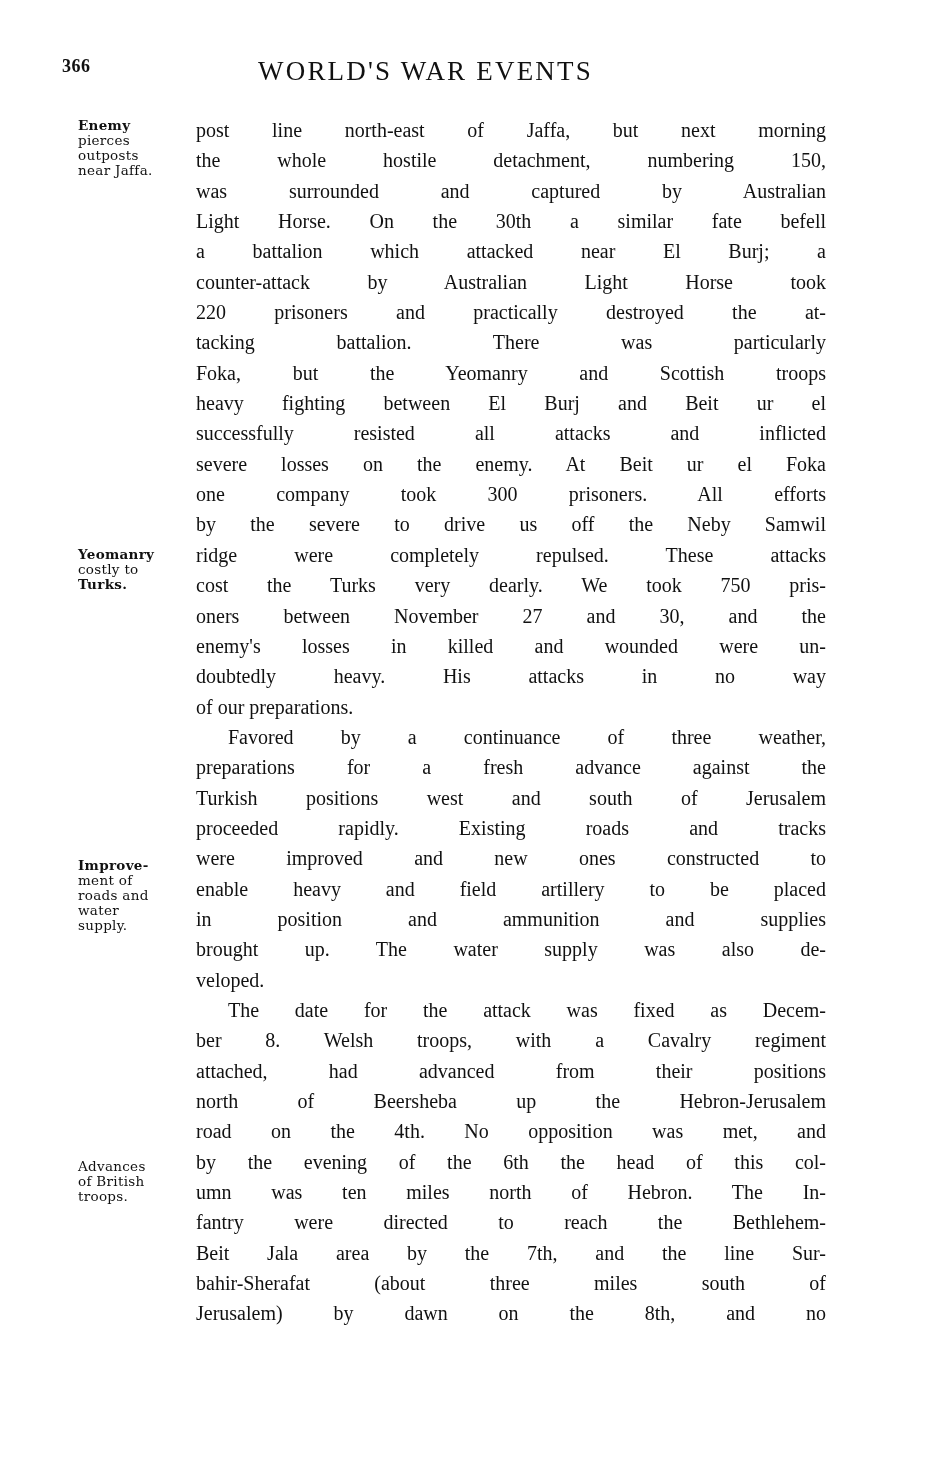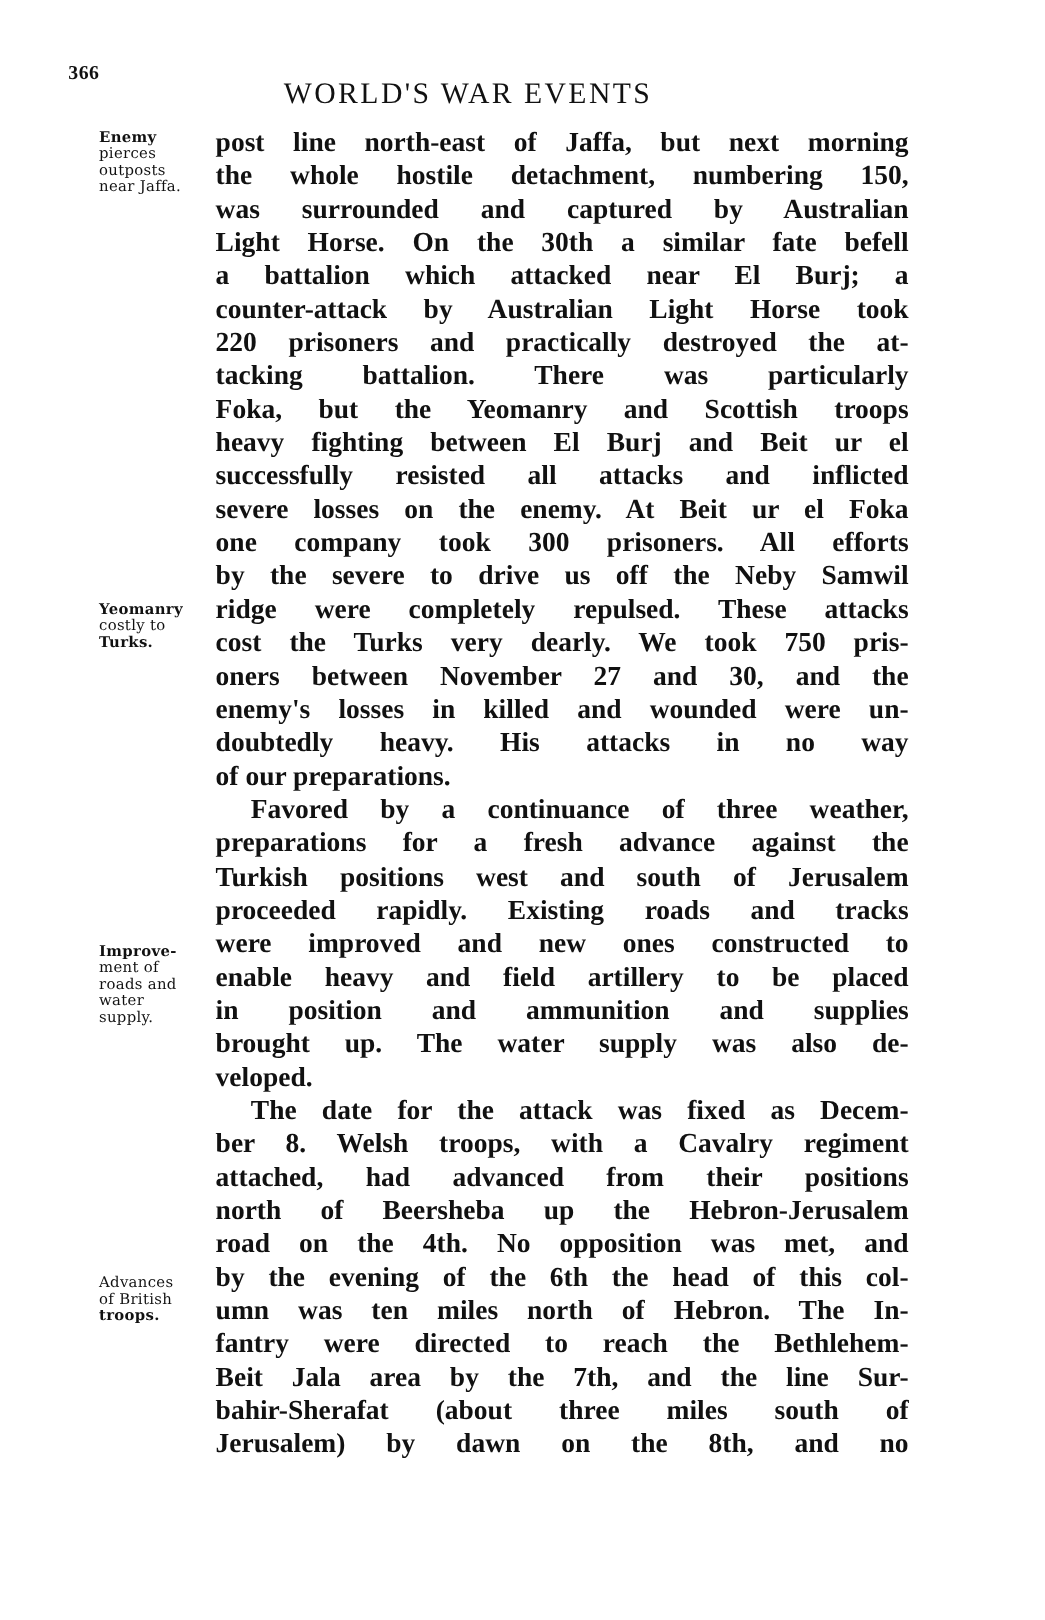--- a/index.html
+++ b/index.html
@@ -1,26 +1,26 @@
 <!DOCTYPE html>
 <html><head>
 <meta charset="utf-8">
 <style>
   html, body { margin: 0; padding: 0; background: #ffffff; }
   body { width: 950px; height: 1473px; position: relative; overflow: hidden; color: #111; }
   .page { position: absolute; left: 0; top: 0; width: 950px; height: 1473px; }
   .header { position: absolute; top: 56px; left: 62px; width: 770px; height: 36px; }
   .page-number { position: absolute; left: 0; top: 0; font-family: "Liberation Serif", serif; font-size: 18px; font-weight: bold; letter-spacing: 0.5px; }
-  .running-title { position: absolute; left: 196px; top: 14px; font-family: "Liberation Serif", serif; font-size: 27px; letter-spacing: 2.2px; }
+  .running-title { position: absolute; left: 196px; top: 0; font-family: "Liberation Serif", serif; font-size: 27px; letter-spacing: 2.2px; }
   .body-text { position: absolute; left: 196px; top: 115px; width: 630px; }
-  .line { display: block; height: 30.35px; line-height: 30.35px; font-family: "Liberation Serif", serif; font-size: 25px; text-align: justify; text-align-last: justify; white-space: nowrap; overflow: visible; font-weight: bold; }
+  .line { display: block; height: 30.35px; line-height: 30.35px; font-family: "Liberation Serif", serif; font-size: 20px; text-align: justify; text-align-last: justify; white-space: nowrap; overflow: visible; }
   .line.last { text-align-last: left; }
   .line.indent { padding-left: 32px; }
   .margin-notes { position: absolute; left: 78px; top: 0; width: 110px; }
-  .note { position: absolute; left: 12px; font-family: "DejaVu Serif", serif; font-size: 13.5px; line-height: 15px; font-weight: bold; letter-spacing: 0.3px; color: #111; }
+  .note { position: absolute; left: 0; font-family: "DejaVu Serif", serif; font-size: 13.5px; line-height: 15px; font-weight: bold; letter-spacing: 0.3px; color: #111; }
   .note span { display: block; white-space: nowrap; }
 </style>
 </head>
 <body>
 
 <div class="page">
   <div class="header">
     <span class="page-number">366</span>
     <span class="running-title">WORLD'S WAR EVENTS</span>
   </div>
@@ -40,21 +40,21 @@
     <div class="note" style="top:858px">
       <span>Improve-</span>
       <span style="font-weight:normal">ment of</span>
       <span style="font-weight:normal">roads and</span>
       <span style="font-weight:normal">water</span>
       <span style="font-weight:normal">supply.</span>
     </div>
     <div class="note" style="top:1159px">
       <span style="font-weight:normal">Advances</span>
       <span style="font-weight:normal">of British</span>
-      <span style="font-weight:bold">troops.</span>
+      <span style="font-weight:normal">troops.</span>
     </div>
   </div>
 
   <div class="body-text">
     <span class="line">post line north-east of Jaffa, but next morning</span>
     <span class="line">the whole hostile detachment, numbering 150,</span>
     <span class="line">was surrounded and captured by Australian</span>
     <span class="line">Light Horse. On the 30th a similar fate befell</span>
     <span class="line">a battalion which attacked near El Burj; a</span>
     <span class="line">counter-attack by Australian Light Horse took</span>

